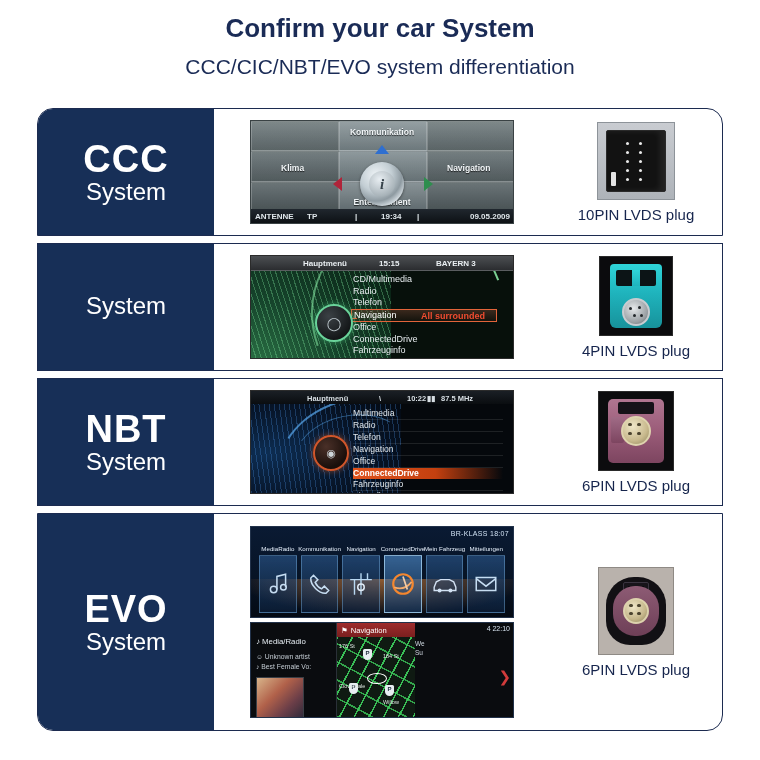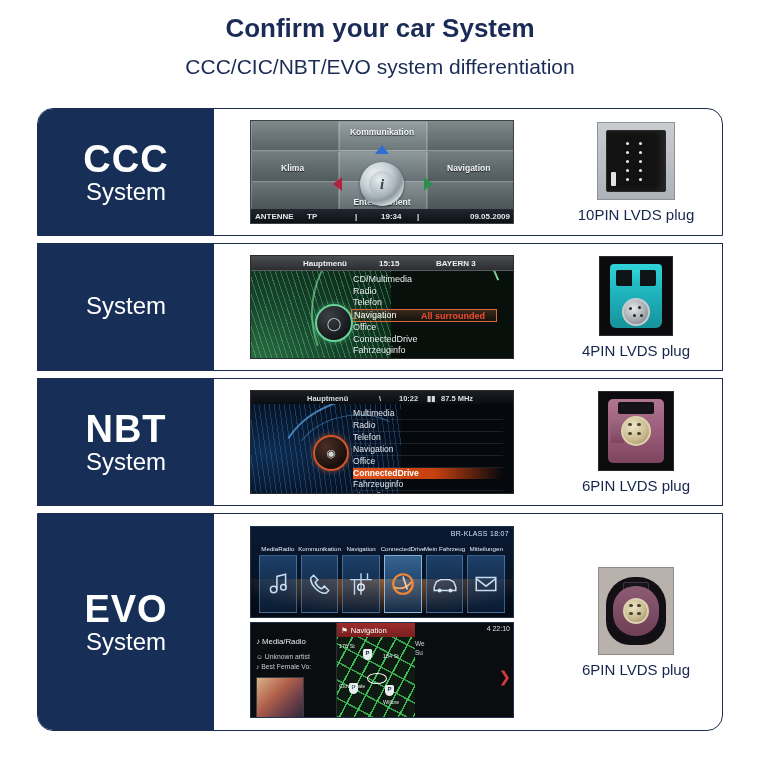--- a/index.html
+++ b/index.html
@@ -534,21 +534,21 @@
 
       <div class="screen-cell">
         <div class="nbt-screen">
           <div class="nbt-bg"></div>
           <div class="nbt-arc"></div>
           <div class="nbt-arc2"></div>
 
           <div class="nbt-top">
             <span style="left:56px;">Hauptmenü</span>
             <span style="left:128px;">\</span>
-            <span style="left:148px;text-align:center;">10:22</span>
+            <span style="left:156px;text-align:center;">10:22</span>
             <span style="left:176px;">▮▮</span>
             <span style="left:190px;">87.5 MHz</span>
           </div>
 
           <div class="nbt-menu">
             <div class="nbt-item">Multimedia</div>
             <div class="nbt-item">Radio</div>
             <div class="nbt-item">Telefon</div>
             <div class="nbt-item">Navigation</div>
             <div class="nbt-item">Office</div>

